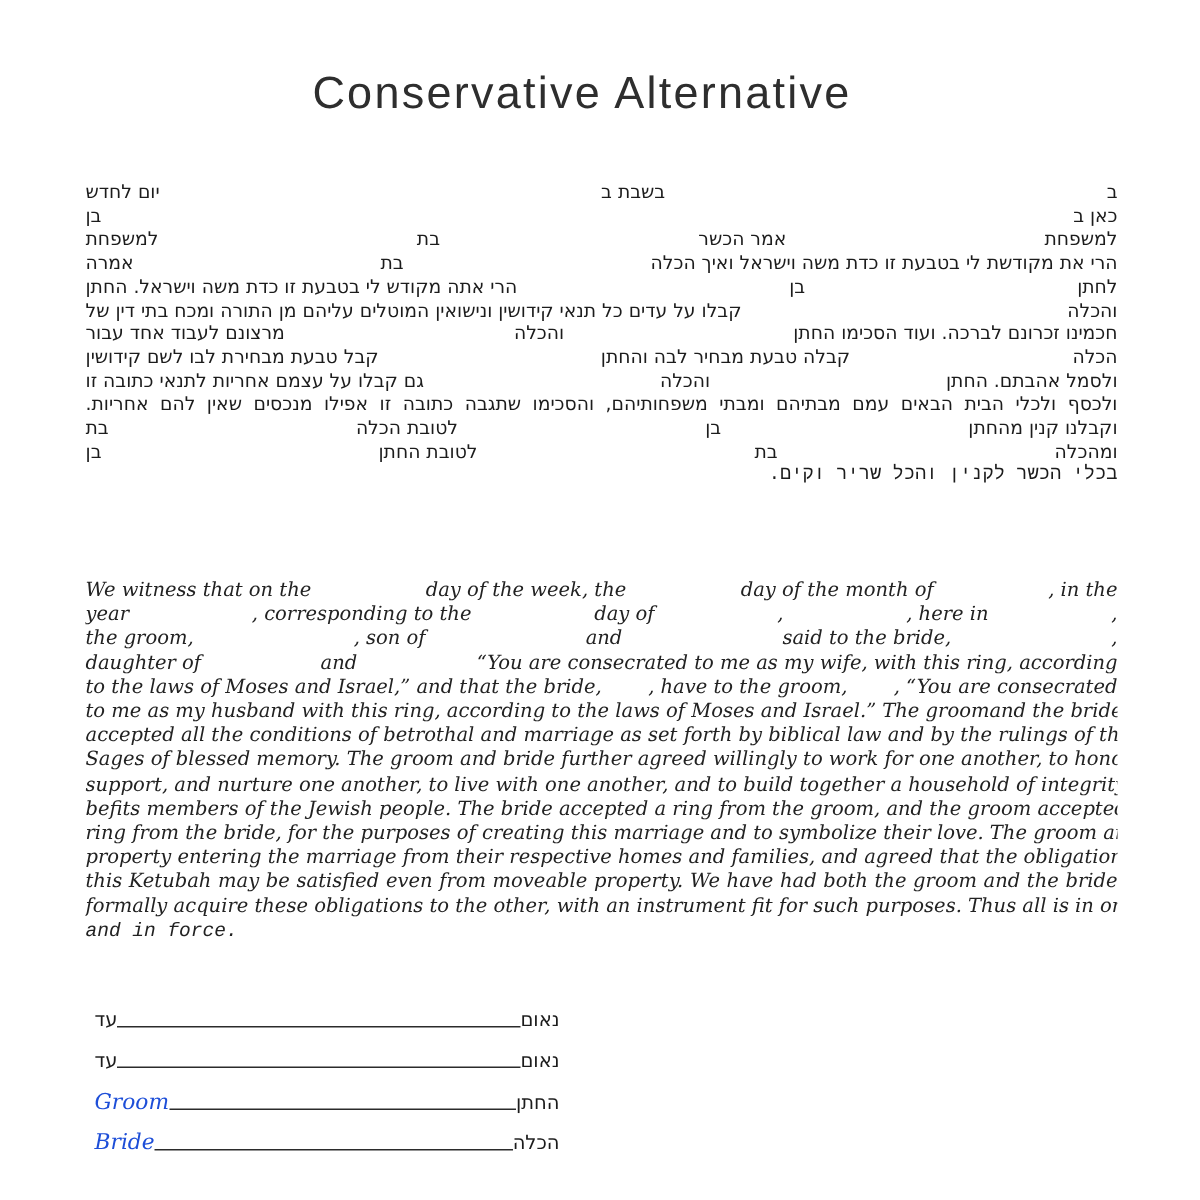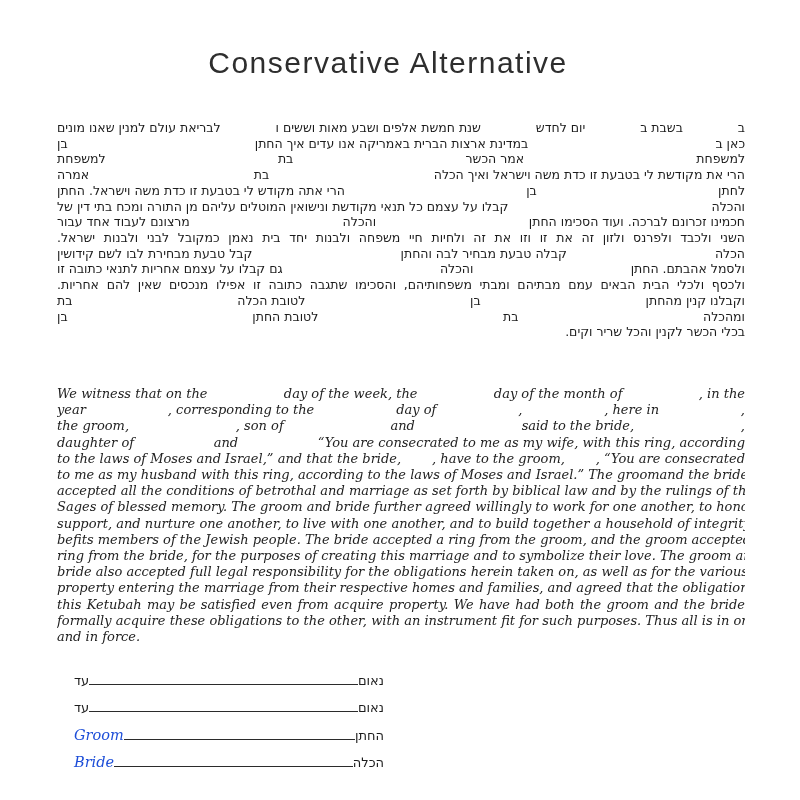--- a/index.html
+++ b/index.html
@@ -23,72 +23,68 @@
   .english-block {
     position:absolute; top:386px; left:57px; width:688px;
     direction:ltr;
     font-family:"DejaVu Serif", serif; font-style:italic;
     font-size:13px; line-height:16.2px; color:#222222;
   }
   .tline { min-height:1em; overflow:hidden; white-space:nowrap; }
   .tline.gapped { display:flex; justify-content:space-between; }
   .tline.gapped span { white-space:nowrap; flex-shrink:0; }
   .tline.full { display:block; text-align:justify; text-align-last:justify; }
-  .tline.single { display:block; }
-  .signature-block { position:absolute; top:660px; left:74px; width:310px; }
+  .tline.single { display:block;font-family:Liberation Mono, monospace; }
+  .signature-block { position:absolute; top:660px; left:63px; width:310px; }
   .sigrow { display:flex; align-items:flex-end; height:27.5px; }
   .lbl { white-space:nowrap; }
   .heb-lbl { font-family:"DejaVu Sans", sans-serif; font-size:13px; color:#1c1c1c; }
   .latin-lbl { font-family:"DejaVu Serif", serif; font-style:italic; font-size:14.5px; color:#1d4ed8; }
   .sigline { flex:1; border-bottom:1.3px solid #2b2b2b; margin-bottom:3px; height:0; }
 </style>
 </head>
 <body>
 
 <div class="page">
   <h1 class="title">Conservative Alternative</h1>
   <div class="hebrew-block" dir="rtl">
       <div class="tline gapped">
         <span>ב</span>
         <span>בשבת ב</span>
         <span>יום לחדש</span>
-        <span>שנת חמשת אלפים ושבע מאות וששים ו</span>
-        <span>לבריאת עולם למנין שאנו מונים</span>
       </div>
       <div class="tline gapped">
         <span>כאן ב</span>
-        <span>במדינת ארצות הברית באמריקה אנו עדים איך החתן</span>
         <span>בן</span>
       </div>
       <div class="tline gapped">
         <span>למשפחת</span>
         <span>אמר הכשר</span>
         <span>בת</span>
         <span>למשפחת</span>
       </div>
       <div class="tline gapped">
         <span>הרי את מקודשת לי בטבעת זו כדת משה וישראל ואיך הכלה</span>
         <span>בת</span>
         <span>אמרה</span>
       </div>
       <div class="tline gapped">
         <span>לחתן</span>
         <span>בן</span>
         <span>הרי אתה מקודש לי בטבעת זו כדת משה וישראל.  החתן</span>
       </div>
       <div class="tline gapped">
         <span>והכלה</span>
-        <span>קבלו על עצמם כל תנאי מקודשת ונישואין המוטלים עליהם מן התורה ומכח בתי דין של</span>
+        <span>קבלו על עדים כל תנאי קידושין ונישואין המוטלים עליהם מן התורה ומכח בתי דין של</span>
       </div>
       <div class="tline gapped">
         <span>חכמינו זכרונם לברכה.  ועוד הסכימו החתן</span>
         <span>והכלה</span>
         <span>מרצונם לעבוד אחד עבור</span>
       </div>
-      <div class="tline full"><span>השני ולכבד ולפרנס ולזון זה את זו וזו את זה ולחיות חיי משפחה ולבנות יחד בית נאמן כמקובל לבני ולבנות ישראל.</span></div>
       <div class="tline gapped">
         <span>הכלה</span>
         <span>קבלה טבעת מבחיר לבה והחתן</span>
         <span>קבל טבעת מבחירת לבו לשם קידושין</span>
       </div>
       <div class="tline gapped">
         <span>ולסמל אהבתם.  החתן</span>
         <span>והכלה</span>
         <span>גם קבלו על עצמם אחריות לתנאי כתובה זו</span>
       </div>
@@ -141,23 +137,22 @@
       </div>
       <div class="tline gapped">
         <span>to me as my husband with this ring, according to the laws of Moses and Israel.”  The groom</span>
         <span>and the bride</span>
       </div>
       <div class="tline full"><span>accepted all the conditions of betrothal and marriage as set forth by biblical law and by the rulings of the</span></div>
       <div class="tline full"><span>Sages of blessed memory.  The groom and bride further agreed willingly to work for one another, to honor,</span></div>
       <div class="tline full"><span>support, and nurture one another, to live with one another, and to build together a household of integrity as</span></div>
       <div class="tline full"><span>befits members of the Jewish people.  The bride accepted a ring from the groom, and the groom accepted a</span></div>
       <div class="tline full"><span>ring from the bride, for the purposes of creating this marriage and to symbolize their love.  The groom and</span></div>
-      <div class="tline full"><span>bride also accepted full legal responsibility for the obligations herein taken on, as well as for the various</span></div>
       <div class="tline full"><span>property entering the marriage from their respective homes and families, and agreed that the obligations in</span></div>
-      <div class="tline full"><span>this Ketubah may be satisfied even from acquire property.  We have had both the groom and the bride</span></div>
+      <div class="tline full"><span>this Ketubah may be satisfied even from moveable property.  We have had both the groom and the bride</span></div>
       <div class="tline full"><span>formally acquire these obligations to the other, with an instrument fit for such purposes.  Thus all is in order</span></div>
       <div class="tline single"><span>and in force.</span></div>
     </div>
   <div class="signature-block">
       <div class="sigrow">
         <span class="lbl heb-lbl">עד</span>
         <div class="sigline"></div>
         <span class="lbl heb-lbl">נאום</span>
       </div>
       <div class="sigrow">

